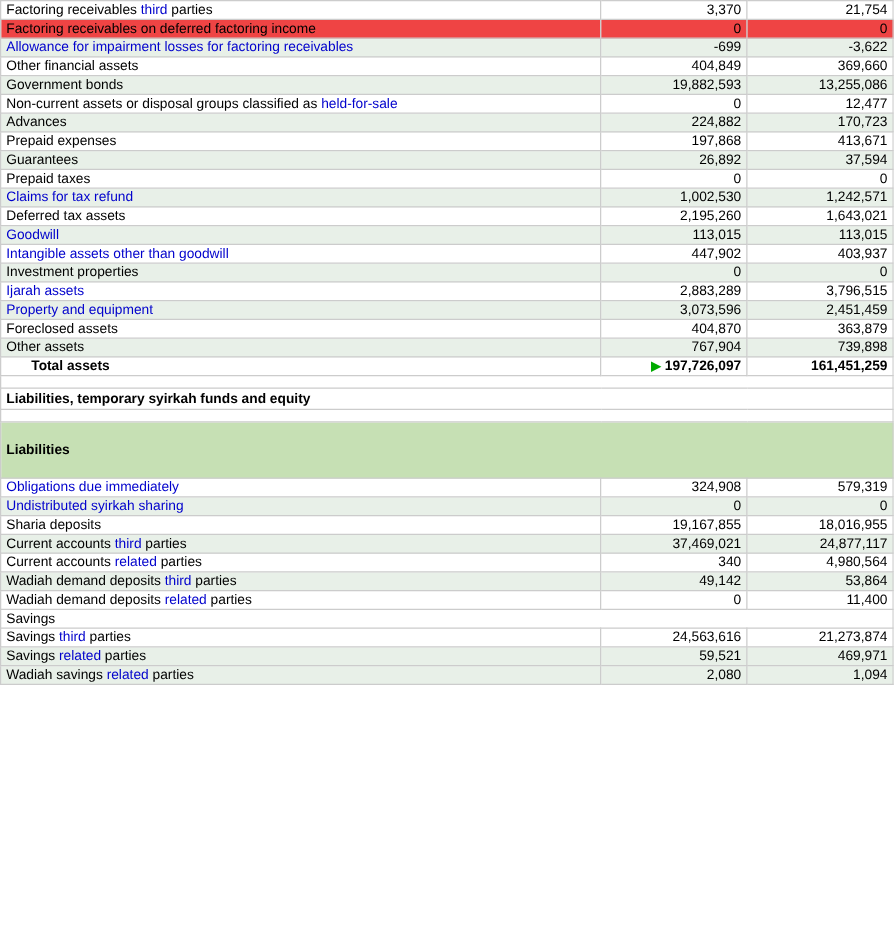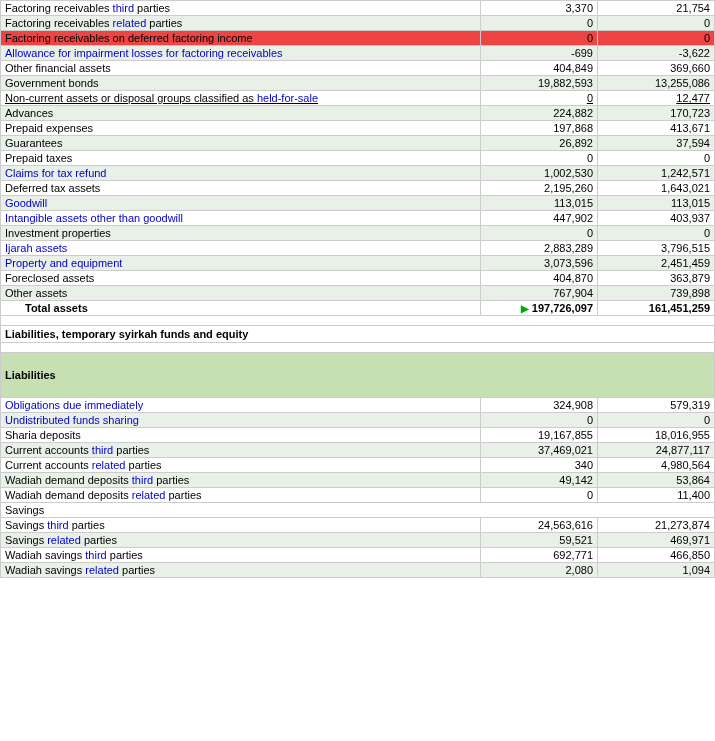--- a/index.html
+++ b/index.html
@@ -25,46 +25,41 @@
 </head>
 <body>
 
 <table>
   <tbody id="table-body">
   <tr style="background: rgb(255, 255, 255);">
         <td class="col-label">Factoring receivables <span style="color:#0000cc">third</span> parties</td>
         <td class="col-val1">3,370</td>
         <td class="col-val2">21,754</td>
       </tr>
-      <tr style="background: rgb(232, 240, 232);">
-        <td class="col-label">Factoring receivables <span style="color:#0000cc">related</span> parties</td>
-        <td class="col-val1">0</td>
-        <td class="col-val2">0</td>
-      </tr>
       <tr style="background: #ef4444;">
         <td class="col-label">Factoring receivables on deferred factoring income</td>
         <td class="col-val1">0</td>
         <td class="col-val2">0</td>
       </tr>
       <tr style="background: rgb(232, 240, 232);">
         <td class="col-label" style="color: rgb(0, 0, 204); margin-left: 40px;">Allowance for impairment losses for factoring receivables</td>
         <td class="col-val1">-699</td>
         <td class="col-val2">-3,622</td>
       </tr>
       <tr style="background: rgb(255, 255, 255);">
         <td class="col-label">Other financial assets</td>
         <td class="col-val1">404,849</td>
         <td class="col-val2">369,660</td>
       </tr>
       <tr style="background: rgb(232, 240, 232);">
         <td class="col-label">Government bonds</td>
         <td class="col-val1">19,882,593</td>
         <td class="col-val2">13,255,086</td>
       </tr>
-      <tr style="background: rgb(255, 255, 255); text-decoration: underline;">
+      <tr style="background: rgb(255, 255, 255);">
         <td class="col-label">Non-current assets or disposal groups classified as <span style="color:#0000cc">held-for-sale</span></td>
         <td class="col-val1">0</td>
         <td class="col-val2">12,477</td>
       </tr>
       <tr style="background: rgb(232, 240, 232);">
         <td class="col-label">Advances</td>
         <td class="col-val1">224,882</td>
         <td class="col-val2">170,723</td>
       </tr>
       <tr style="background: rgb(255, 255, 255);">
@@ -143,21 +138,21 @@
       </tr>
       <tr style="background: rgb(198, 224, 180);">
         <td colspan="3" style="font-weight: bold; padding: 16px 4px; border: 1px solid rgb(204, 204, 204);">Liabilities</td>
       </tr>
       <tr style="background: rgb(255, 255, 255);">
         <td class="col-label" style="color: rgb(0, 0, 204);">Obligations due immediately</td>
         <td class="col-val1">324,908</td>
         <td class="col-val2">579,319</td>
       </tr>
       <tr style="background: rgb(232, 240, 232);">
-        <td class="col-label" style="color: rgb(0, 0, 204);">Undistributed funds sharing</td>
+        <td class="col-label" style="color: rgb(0, 0, 204);">Undistributed syirkah sharing</td>
         <td class="col-val1">0</td>
         <td class="col-val2">0</td>
       </tr>
       <tr style="background: rgb(255, 255, 255);">
         <td class="col-label">Sharia deposits</td>
         <td class="col-val1">19,167,855</td>
         <td class="col-val2">18,016,955</td>
       </tr>
       <tr style="background: rgb(232, 240, 232);">
         <td class="col-label">Current accounts <span style="color:#0000cc">third</span> parties</td>
@@ -185,24 +180,19 @@
       <tr style="background: rgb(255, 255, 255);">
         <td class="col-label">Savings <span style="color:#0000cc">third</span> parties</td>
         <td class="col-val1">24,563,616</td>
         <td class="col-val2">21,273,874</td>
       </tr>
       <tr style="background: rgb(232, 240, 232);">
         <td class="col-label">Savings <span style="color:#0000cc">related</span> parties</td>
         <td class="col-val1">59,521</td>
         <td class="col-val2">469,971</td>
       </tr>
-      <tr style="background: rgb(255, 255, 255);">
-        <td class="col-label">Wadiah savings <span style="color:#0000cc">third</span> parties</td>
-        <td class="col-val1">692,771</td>
-        <td class="col-val2">466,850</td>
-      </tr>
       <tr style="background: rgb(232, 240, 232);">
         <td class="col-label">Wadiah savings <span style="color:#0000cc">related</span> parties</td>
         <td class="col-val1">2,080</td>
         <td class="col-val2">1,094</td>
       </tr>
     </tbody>
 </table>
 
 </body></html>

